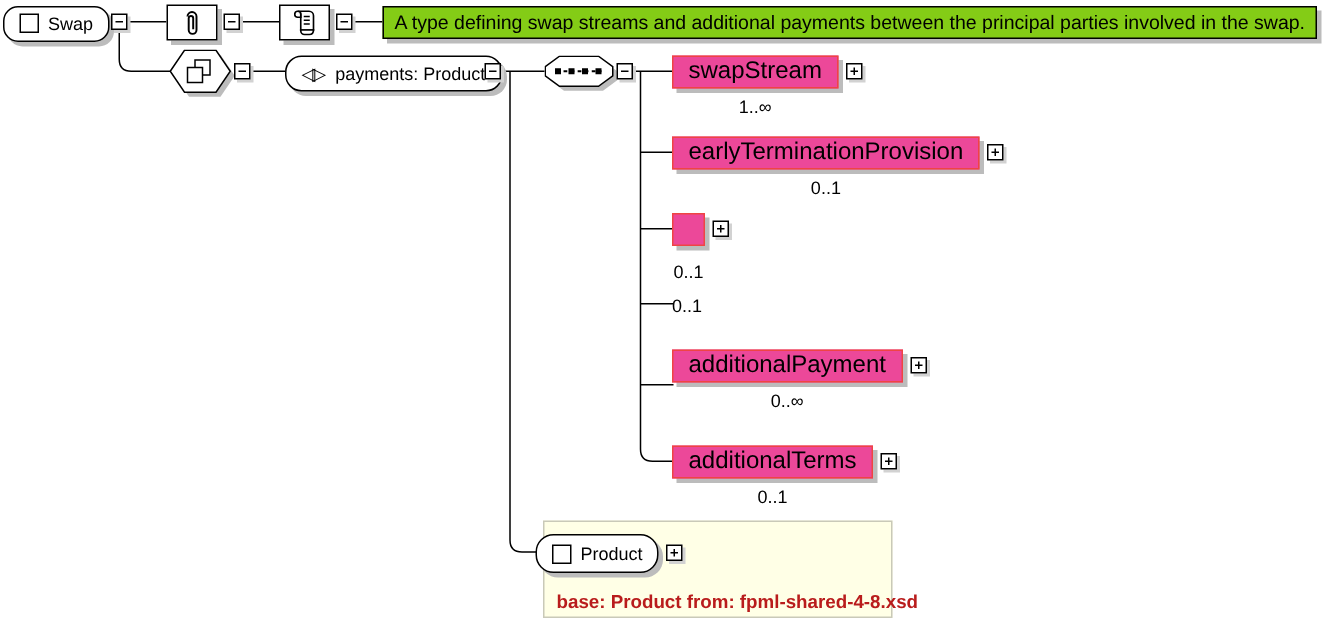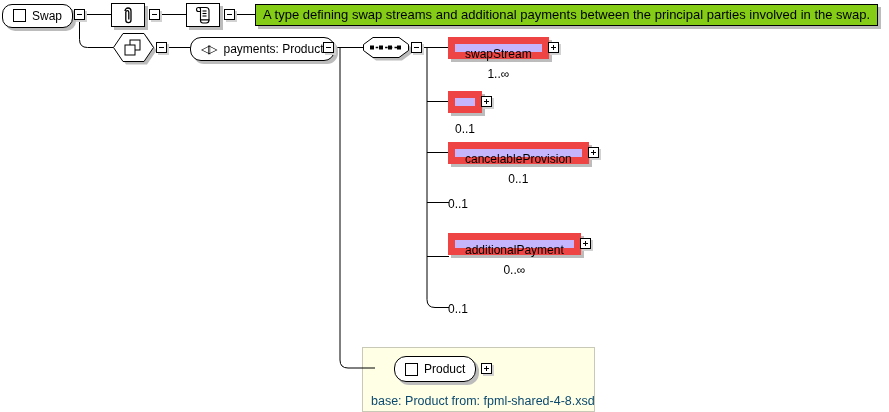--- a/index.html
+++ b/index.html
@@ -23,33 +23,33 @@
           box-shadow:3px 3px 0 #bcbcbc;font-size:13px;white-space:nowrap;}
 
   
   .toggle{position:absolute;width:11px;height:11px;background:#fff;border:1px solid #000;
           box-sizing:border-box;z-index:3;box-shadow:2px 2px 0 #d2d2d2;cursor:pointer;}
   .toggle .h{position:absolute;left:2px;right:2px;top:4px;height:1px;background:#000;}
   .toggle .v{position:absolute;top:2px;bottom:2px;left:4px;width:1px;background:#000;}
 
   
   .child{position:absolute;left:448px;z-index:2;}
-  .elembox{position:relative;display:inline-block;border:7px solid #ef4444;background:#c4b5fd;
-           box-shadow:3px 3px 0 #bcbcbc;padding:4px 10px;font-size:12px;line-height:12px;
+  .elembox{position:relative;display:inline-block;border:1px solid #ef4444;background:#ec4899;
+           box-shadow:3px 3px 0 #bcbcbc;padding:4px 10px;font-size:16px;line-height:12px;
            white-space:nowrap;box-sizing:border-box;height:22px;}
   .elembox .toggle{right:-17px;top:50%;margin-top:-6px;left:auto;position:absolute;}
   .occurs{margin-top:5px;text-align:center;font-size:12px;color:#000;}
 
   .ext-glyph{font-size:12px;letter-spacing:-2px;margin-right:2px;}
 
   
   .panel{position:absolute;left:362px;top:347px;width:233px;height:65px;z-index:0;
          background:#ffffe6;border:1px solid #c9c9b8;box-sizing:border-box;}
-  .basenote{position:absolute;left:371px;top:394px;z-index:2;font-size:12.5px;color:#0c4a6e;
-            white-space:nowrap;}
+  .basenote{position:absolute;left:371px;top:394px;z-index:2;font-size:12.5px;color:#b91c1c;
+            white-space:nowrap;font-weight:bold;}
 </style>
 </head>
 <body>
 
 <div class="canvas">
 
   <svg class="wires" width="889" height="412">
     <g fill="none" stroke="#000" stroke-width="1">
       <path d="M85 14.5 H111"></path>
       <path d="M160 14.5 H186"></path>
@@ -145,31 +145,31 @@
       <span class="toggle">
           <i class="h"></i>
           <i class="v"></i>
         </span>
     </div>
     <div class="occurs">1..∞</div>
   </div>
 
   <div class="child" style="top:90.5px;">
     <div class="elembox">
+      <span>earlyTerminationProvision</span>
       <span class="toggle">
           <i class="h"></i>
           <i class="v"></i>
         </span>
     </div>
     <div class="occurs">0..1</div>
   </div>
 
   <div class="child" style="top:141.5px;">
     <div class="elembox">
-      <span>cancelableProvision</span>
       <span class="toggle">
           <i class="h"></i>
           <i class="v"></i>
         </span>
     </div>
     <div class="occurs">0..1</div>
   </div>
 
   <div class="child" style="top:191.5px;">
     <div class="occurs">0..1</div>
@@ -180,24 +180,31 @@
       <span>additionalPayment</span>
       <span class="toggle">
           <i class="h"></i>
           <i class="v"></i>
         </span>
     </div>
     <div class="occurs">0..∞</div>
   </div>
 
   <div class="child" style="top:296.5px;">
-    <div class="occurs">0..1</div>
-  </div>
-
-  <div class="node stadium" style="left:394px;top:356px;height:24px;border-radius:12px;">
+    <div class="elembox">
+      <span>additionalTerms</span>
+      <span class="toggle">
+          <i class="h"></i>
+          <i class="v"></i>
+        </span>
+    </div>
+    <div class="occurs">0..1</div>
+  </div>
+
+  <div class="node stadium" style="left:357px;top:356px;height:24px;border-radius:12px;">
     <span class="sq-icon"></span>
     <span>Product</span>
     <span class="toggle" style="position:absolute;right:-17px;top:50%;margin-top:-6px;">
         <i class="h"></i>
         <i class="v"></i>
       </span>
   </div>
   <div class="basenote">base: Product from: fpml-shared-4-8.xsd</div>
 
 </div>

